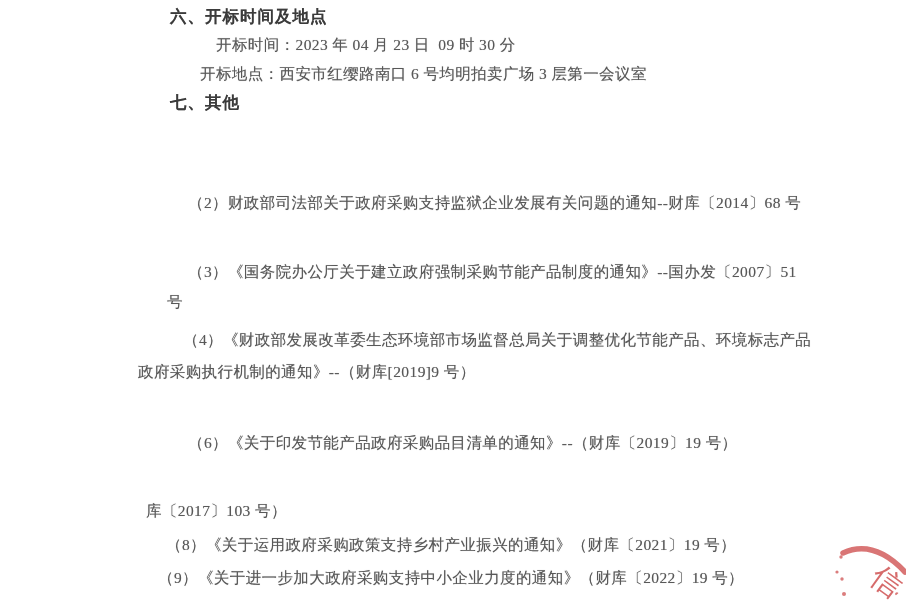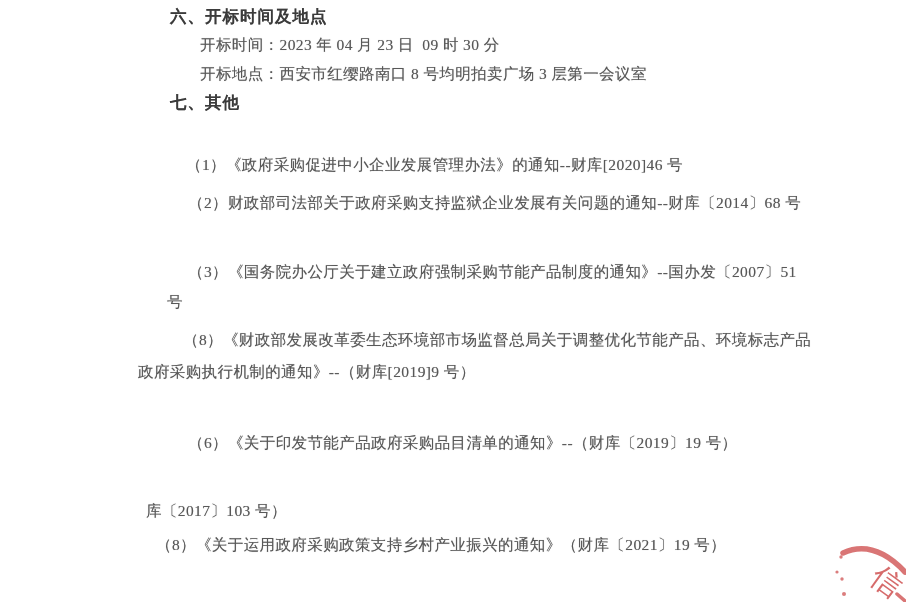--- a/index.html
+++ b/index.html
@@ -3,20 +3,21 @@
 <meta charset="utf-8">
 <style>
   html, body { margin: 0; padding: 0; background: #ffffff; }
   .page {
     position: relative;
     width: 906px;
     height: 602px;
     background: #ffffff;
     overflow: hidden;
     font-family: "Liberation Serif", serif;
+    border-radius: 28px;
   }
   .ln {
     position: absolute;
     white-space: pre;
     font-size: 15.5px;
     letter-spacing: 0.4px;
     color: #585858;
     text-shadow: 0 0 0.7px rgba(110,110,110,0.6);
   }
   .heading {
@@ -36,47 +37,47 @@
   }
   .stamp text { font-family: "Liberation Serif", serif; }
 </style>
 </head>
 <body>
 
 <div class="page">
 
   <div class="ln heading" style="left:170px; top:6px">六、开标时间及地点</div>
 
-  <div class="ln" style="left:200px; top:35px">开标时间：2023 年 04 月 23 日  09 时 30 分</div>
+  <div class="ln" style="left:216px; top:35px">开标时间：2023 年 04 月 23 日  09 时 30 分</div>
 
-  <div class="ln" style="left:200px; top:64px">开标地点：西安市红缨路南口 8 号均明拍卖广场 3 层第一会议室</div>
+  <div class="ln" style="left:200px; top:64px">开标地点：西安市红缨路南口 6 号均明拍卖广场 3 层第一会议室</div>
 
   <div class="ln heading" style="left:170px; top:92px">七、其他</div>
 
 
-  <div class="ln" style="left:186px; top:155px">（1）《政府采购促进中小企业发展管理办法》的通知--财库[2020]46 号</div>
 
   <div class="ln" style="left:188px; top:193px">（2）财政部司法部关于政府采购支持监狱企业发展有关问题的通知--财库〔2014〕68 号</div>
 
   <div class="ln" style="left:188px; top:262px">（3）《国务院办公厅关于建立政府强制采购节能产品制度的通知》--国办发〔2007〕51</div>
 
   <div class="ln" style="left:167px; top:292px">号</div>
 
-  <div class="ln" style="left:183px; top:330px">（8）《财政部发展改革委生态环境部市场监督总局关于调整优化节能产品、环境标志产品</div>
+  <div class="ln" style="left:183px; top:330px">（4）《财政部发展改革委生态环境部市场监督总局关于调整优化节能产品、环境标志产品</div>
 
   <div class="ln" style="left:138px; top:362px">政府采购执行机制的通知》--（财库[2019]9 号）</div>
 
 
   <div class="ln" style="left:188px; top:433px">（6）《关于印发节能产品政府采购品目清单的通知》--（财库〔2019〕19 号）</div>
 
 
   <div class="ln" style="left:146px; top:501px">库〔2017〕103 号）</div>
 
-  <div class="ln" style="left:156px; top:535px">（8）《关于运用政府采购政策支持乡村产业振兴的通知》（财库〔2021〕19 号）</div>
+  <div class="ln" style="left:166px; top:535px">（8）《关于运用政府采购政策支持乡村产业振兴的通知》（财库〔2021〕19 号）</div>
 
+  <div class="ln" style="left:158px; top:568px">（9）《关于进一步加大政府采购支持中小企业力度的通知》（财库〔2022〕19 号）</div>
 
   <svg class="stamp" viewBox="0 0 78 64" width="78" height="64">
     <g opacity="0.75" fill="#cf5252">
       <circle cx="13" cy="19" r="1.7"></circle>
       <circle cx="9" cy="34" r="1.6"></circle>
       <circle cx="14" cy="41" r="1.7"></circle>
       <circle cx="16" cy="56" r="2.0"></circle>
     </g>
     <path d="M15 15 Q 46 1 77 34" fill="none" stroke-width="5.5" stroke-linecap="round" opacity="0.8" stroke="#cf5252"></path>
     <text x="44" y="52" font-size="30" opacity="0.85" transform="rotate(36 56 42)" fill="#cf5252">信</text>

